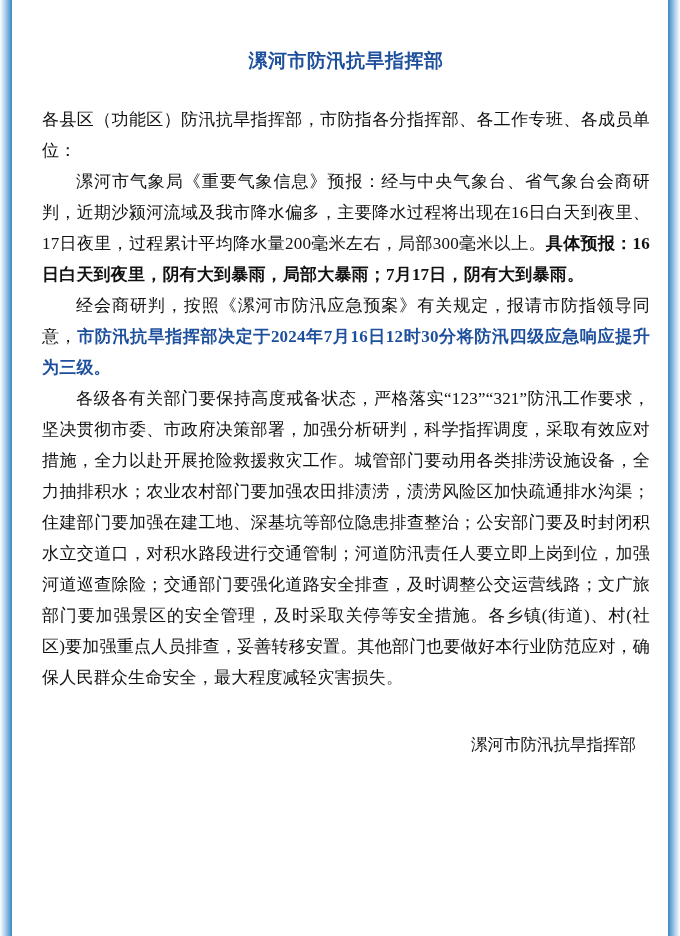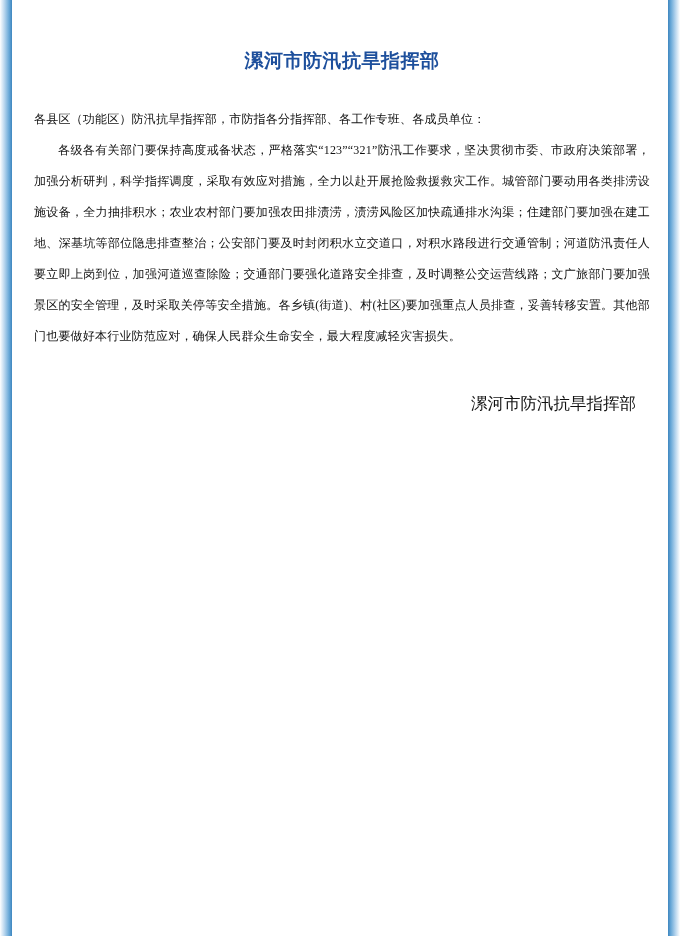--- a/index.html
+++ b/index.html
@@ -34,39 +34,39 @@
   .edge-right {
     right: 0;
     background: linear-gradient(to left, #ffffff 0%, #bcd8ef 35%, #6aa9d8 75%, #3d86bf 100%);
   }
   .content {
     position: absolute;
     left: 12px;
     right: 12px;
     top: 0;
     bottom: 0;
-    padding: 44px 18px 0 22px;
+    padding: 44px 18px 0 30px;
     box-sizing: border-box;
   }
   .doc-title {
     text-align: center;
     color: #1d4f9c;
     font-weight: bold;
     font-size: 19px;
     line-height: 34px;
     letter-spacing: 0.5px;
     font-family: "Liberation Serif", "DejaVu Serif", serif;
   }
   .doc-title .line2 {
     display: block;
   }
   .body-text {
     margin-top: 26px;
     color: #111111;
-    font-size: 12px;
+    font-size: 17px;
     line-height: 31px;
     text-align: justify;
     letter-spacing: 0.2px;
   }
   .para {
     margin: 0 0 0 0;
   }
   .para.indent {
     text-indent: 2em;
   }
@@ -100,21 +100,23 @@
   <div class="content">
 
     <div class="doc-title">
       <span class="line1">漯河市防汛抗旱指挥部</span>
     </div>
 
     <div class="body-text">
 
       <p class="para">各县区（功能区）防汛抗旱指挥部，市防指各分指挥部、各工作专班、各成员单位：</p>
 
+      <p class="para indent"><span>漯河市气象局《重要气象信息》预报：经与中央气象台、省气象台会商研判，近期沙颍河流域及我市降水偏多，主要降水过程将出现在16日白天到夜里、17日夜里，过程累计平均降水量200毫米左右，局部300毫米以上。</span><span class="bold">具体预报：16日白天到夜里，阴有大到暴雨，局部大暴雨；7月17日，阴有大到暴雨。</span></p>
 
+      <p class="para indent"><span>经会商研判，按照《漯河市防汛应急预案》有关规定，报请市防指领导同意，</span><span class="blue-bold">市防汛抗旱指挥部决定于2024年7月16日12时30分将防汛四级应急响应提升为三级。</span></p>
 
       <p class="para indent">各级各有关部门要保持高度戒备状态，严格落实“123”“321”防汛工作要求，坚决贯彻市委、市政府决策部署，加强分析研判，科学指挥调度，采取有效应对措施，全力以赴开展抢险救援救灾工作。城管部门要动用各类排涝设施设备，全力抽排积水；农业农村部门要加强农田排渍涝，渍涝风险区加快疏通排水沟渠；住建部门要加强在建工地、深基坑等部位隐患排查整治；公安部门要及时封闭积水立交道口，对积水路段进行交通管制；河道防汛责任人要立即上岗到位，加强河道巡查除险；交通部门要强化道路安全排查，及时调整公交运营线路；文广旅部门要加强景区的安全管理，及时采取关停等安全措施。各乡镇(街道)、村(社区)要加强重点人员排查，妥善转移安置。其他部门也要做好本行业防范应对，确保人民群众生命安全，最大程度减轻灾害损失。</p>
 
     </div>
 
     <div class="signature">
       <span class="sig-line">漯河市防汛抗旱指挥部</span>
     </div>
 
   </div>

